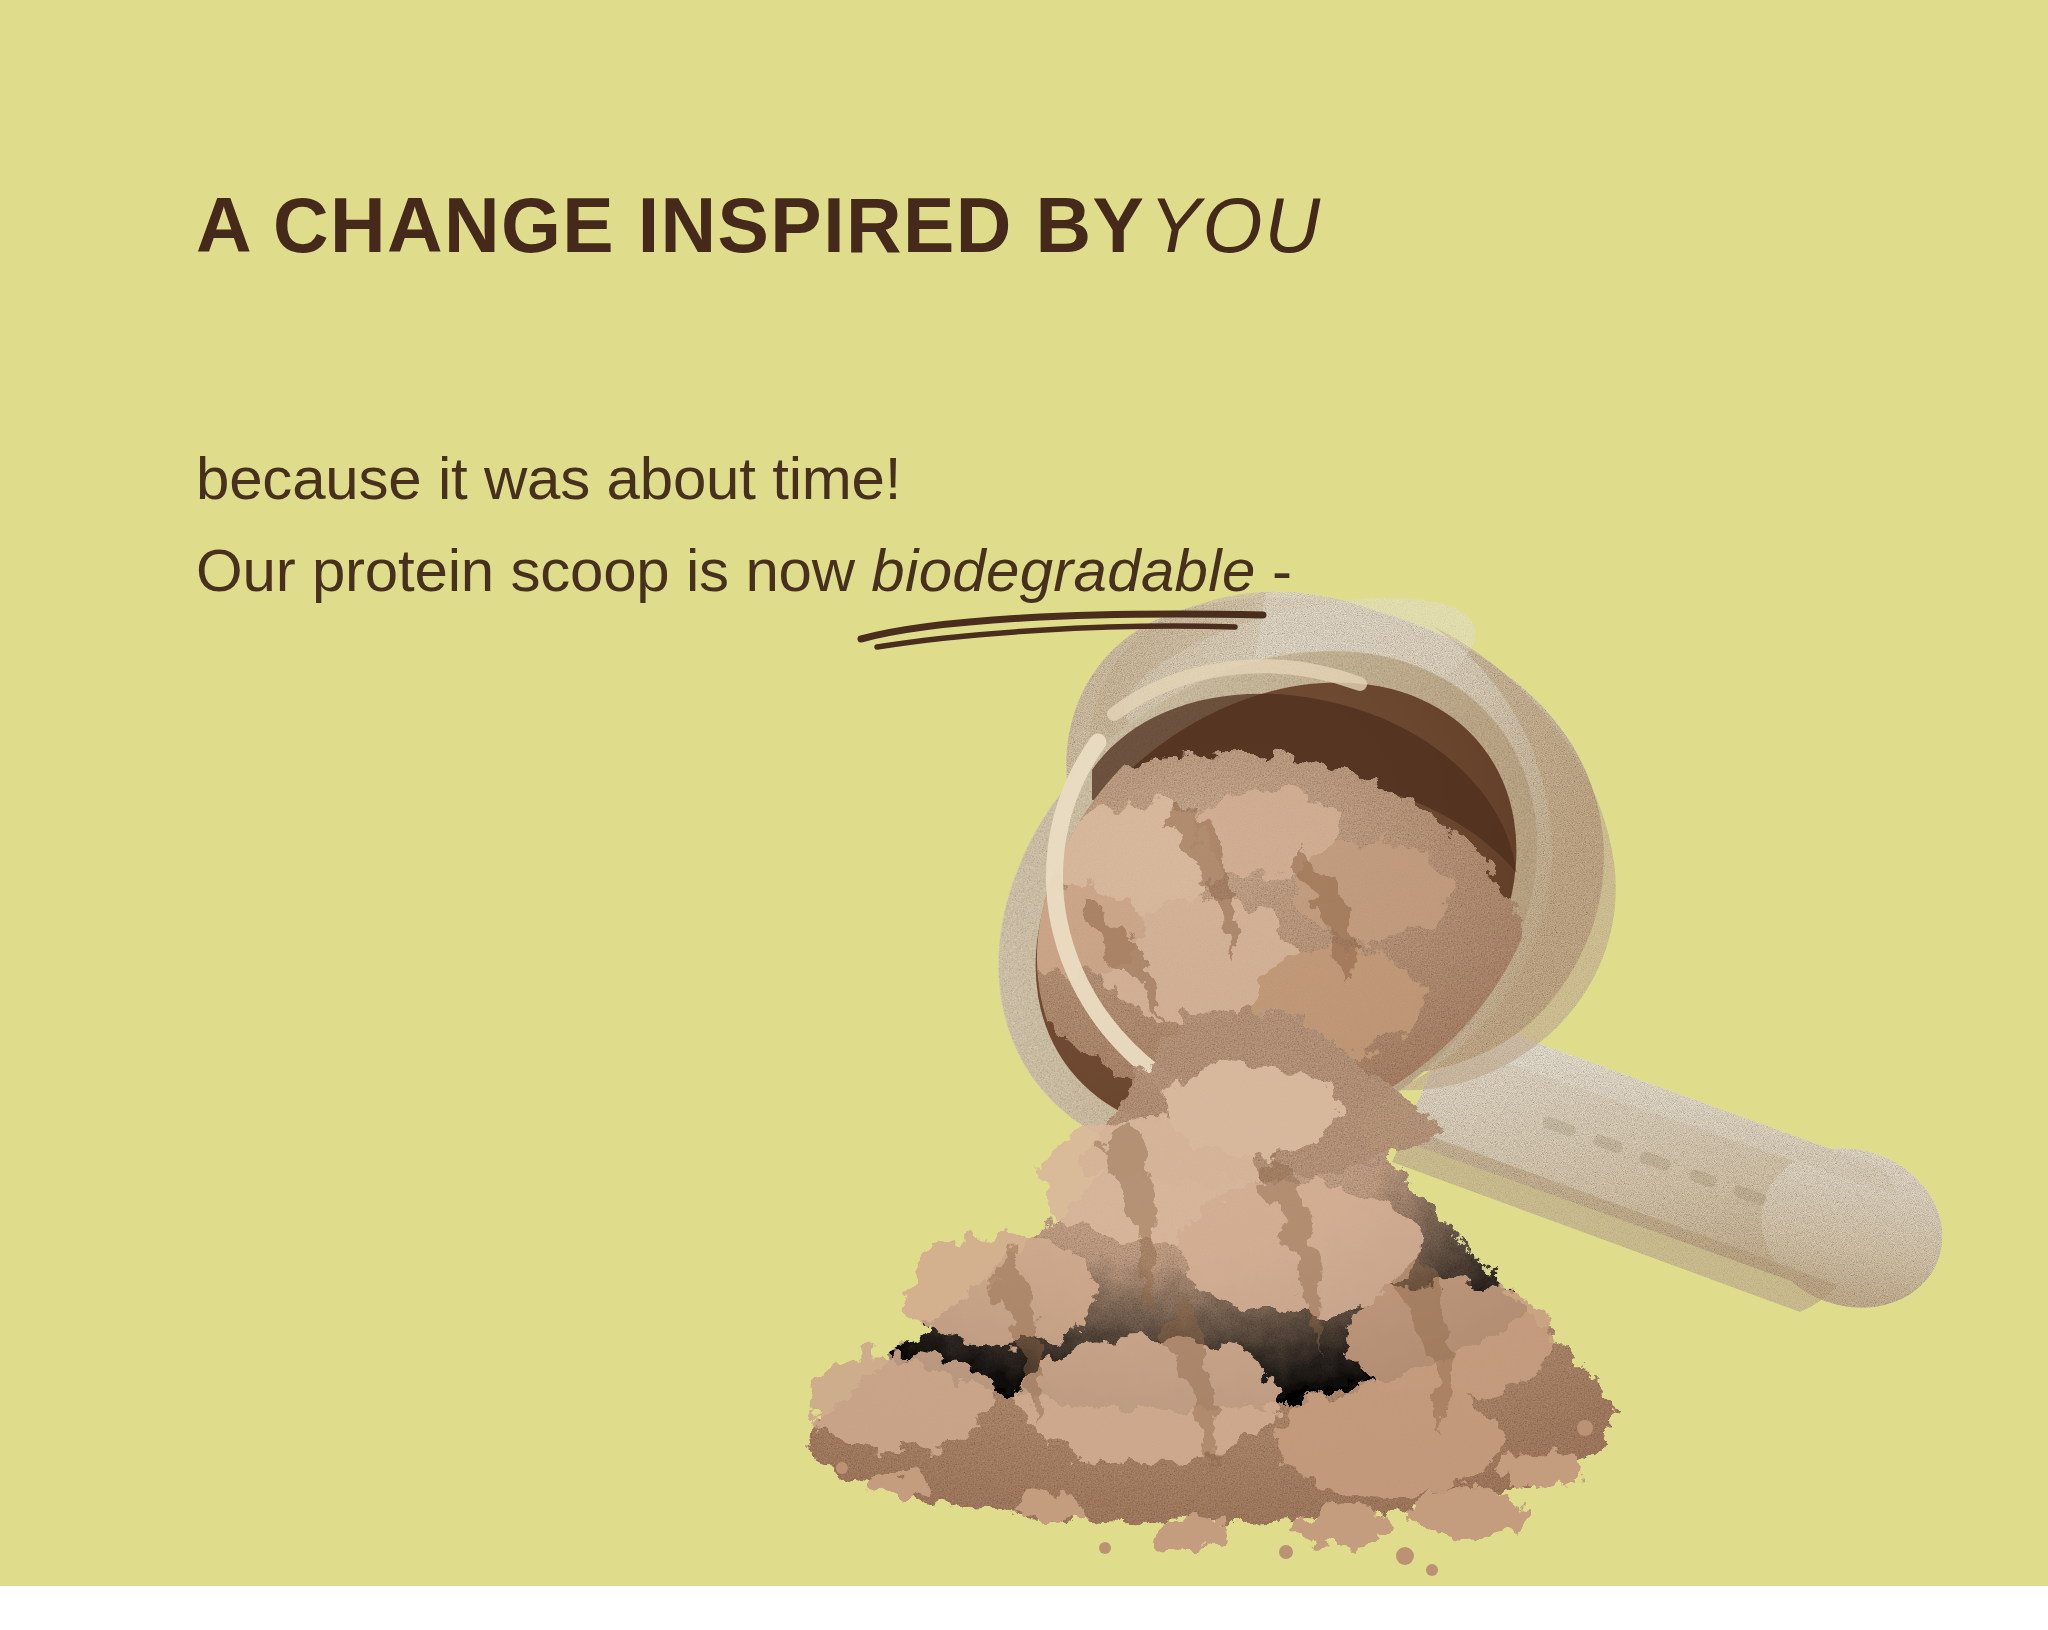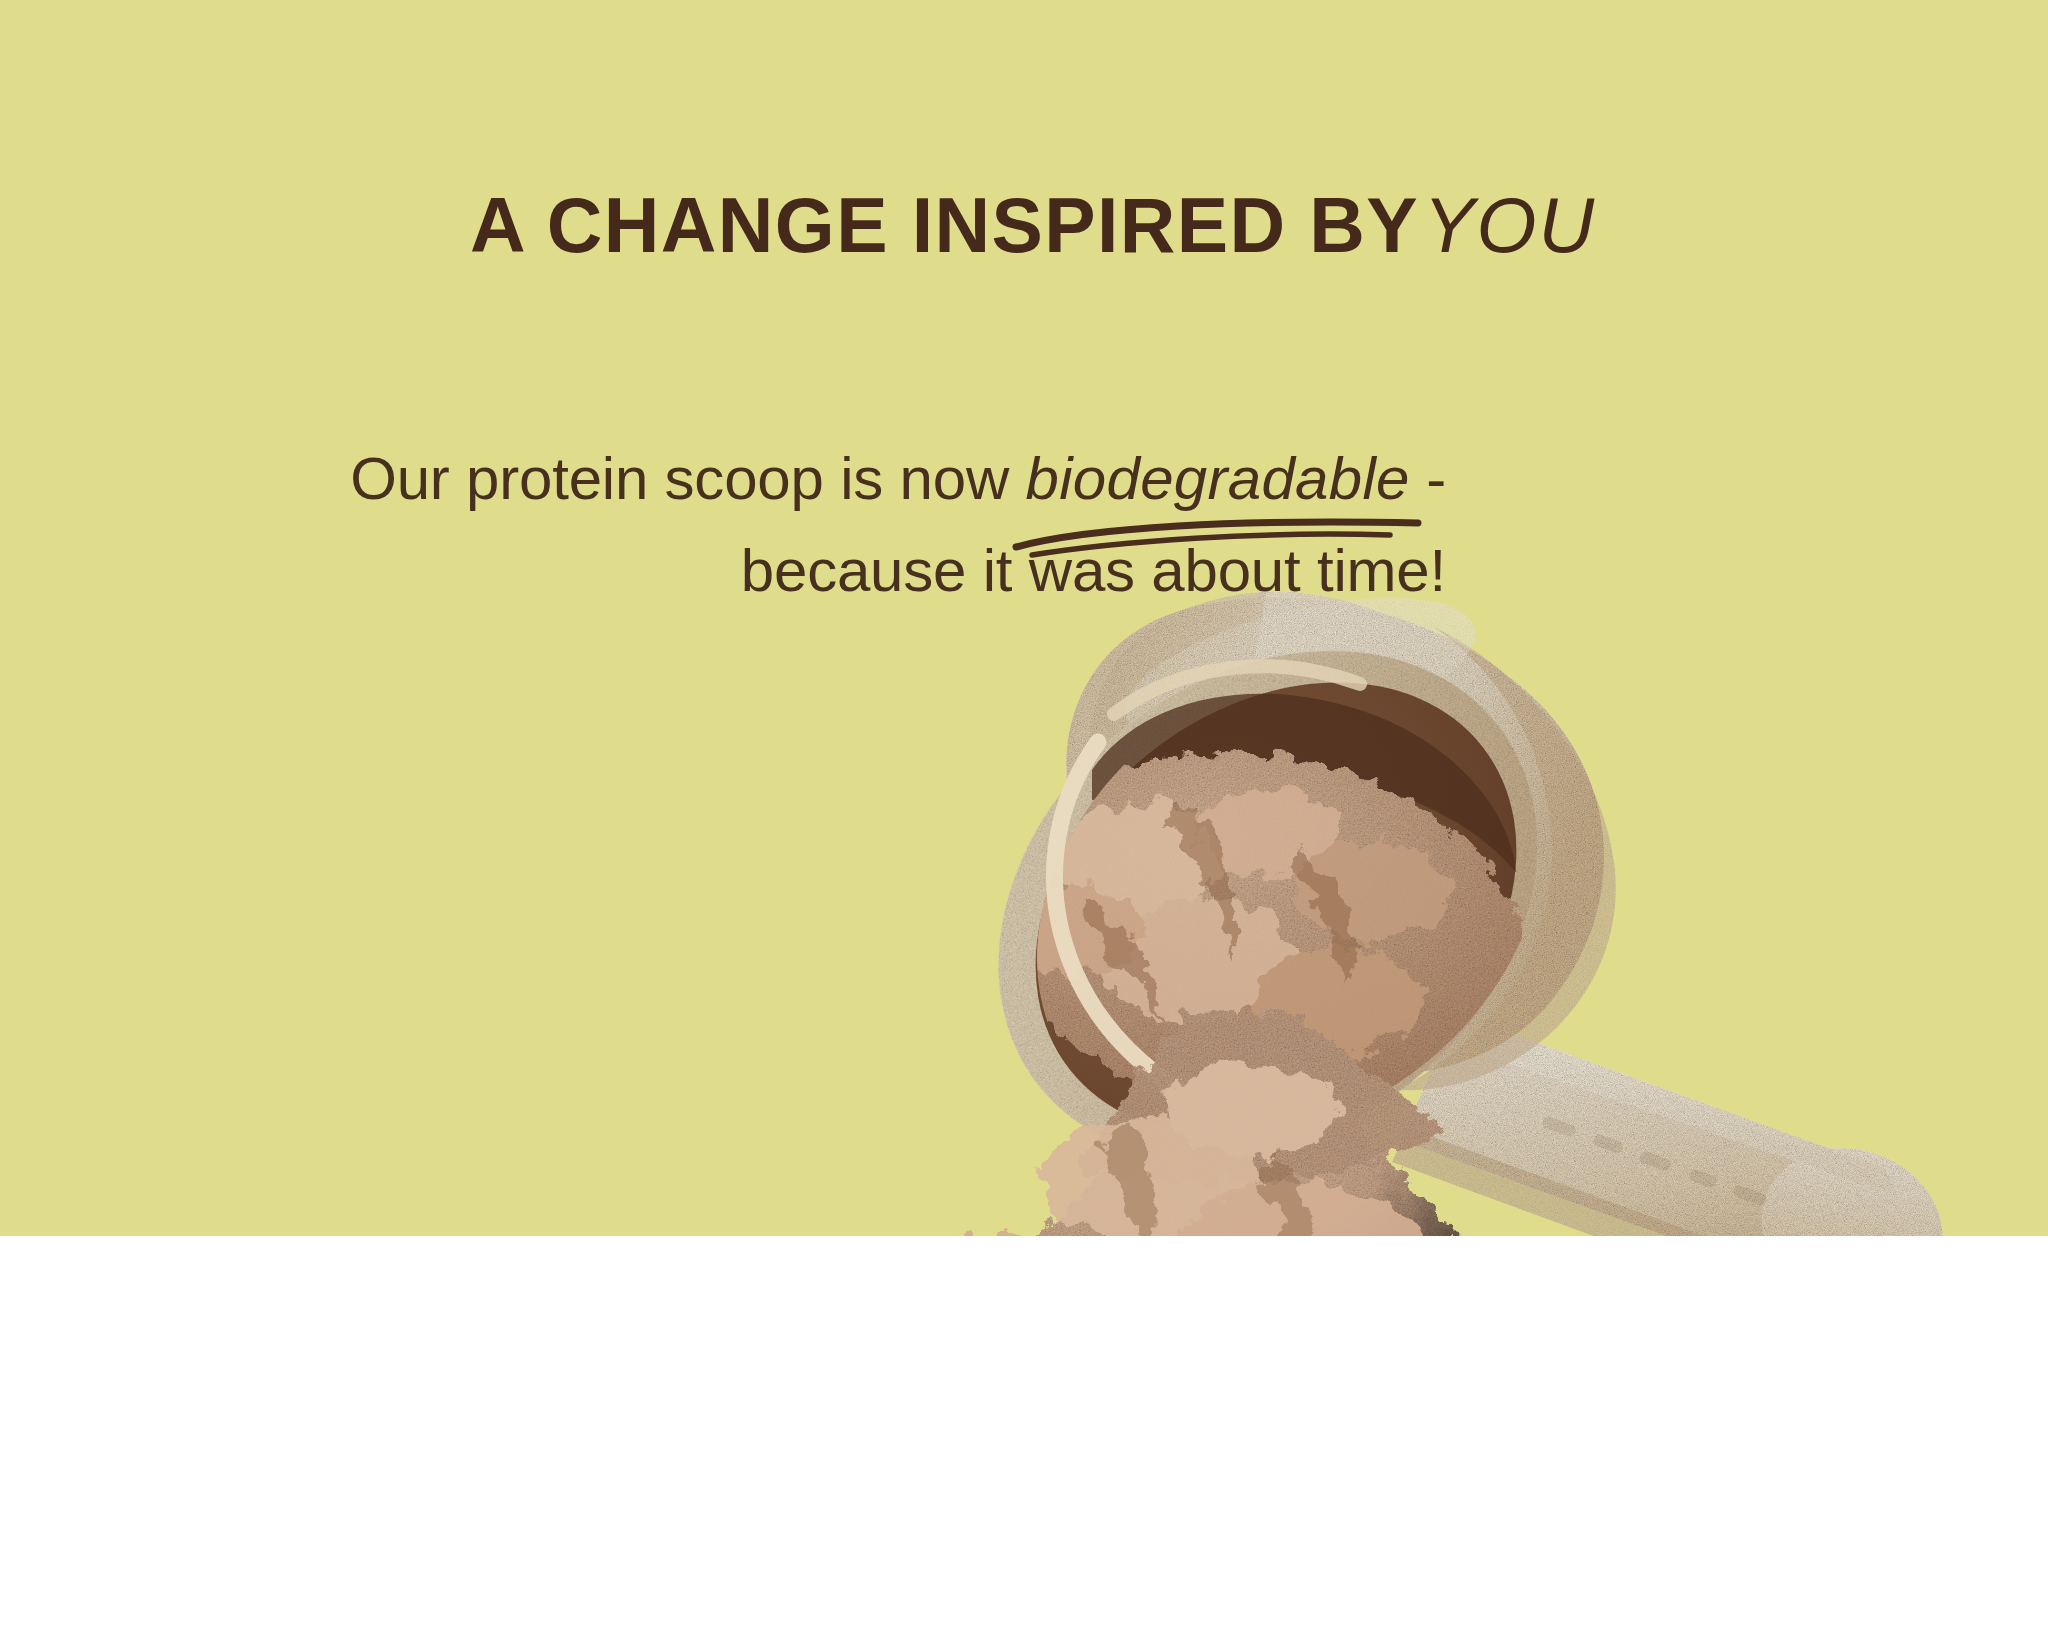--- a/index.html
+++ b/index.html
@@ -8,24 +8,23 @@
     padding: 0;
   }
   body {
     background: #ffffff;
     font-family: "Liberation Sans", sans-serif;
   }
 
   .banner {
     position: relative;
     width: 2048px;
-    height: 1236px;
+    height: 1586px;
     overflow: hidden;
     background: #3b82f6;
-    text-align: right;
   }
 
   
   .copy-block {
     position: absolute;
     left: 196px;
     top: 186px;
     width: 1400px;
     z-index: 20;
   }
@@ -341,22 +340,22 @@
     </svg>
   </div>
 
   <div class="copy-block">
 
     <h1 class="headline">
       <span class="hl-main">A CHANGE INSPIRED BY</span><span class="hl-accent">YOU</span>
     </h1>
 
     <p class="subcopy">
+      <span class="sub-line">because it was about time!</span>
       <span class="sub-line"><span>Our protein scoop is now </span><span class="emph-wrap"><span class="emph">biodegradable</span><svg class="underline-svg" viewBox="0 0 420 48" preserveAspectRatio="none">
             <path d="M6 36 C 80 16, 230 8, 408 12" fill="none" stroke="#4a2d1c" stroke-width="7" stroke-linecap="round"></path>
             <path d="M22 44 C 110 30, 250 20, 380 24" fill="none" stroke="#4a2d1c" stroke-width="5.5" stroke-linecap="round"></path>
           </svg></span><span> -</span></span>
-      <span class="sub-line">because it was about time!</span>
     </p>
 
   </div>
 
 </div>
 
 </body></html>

